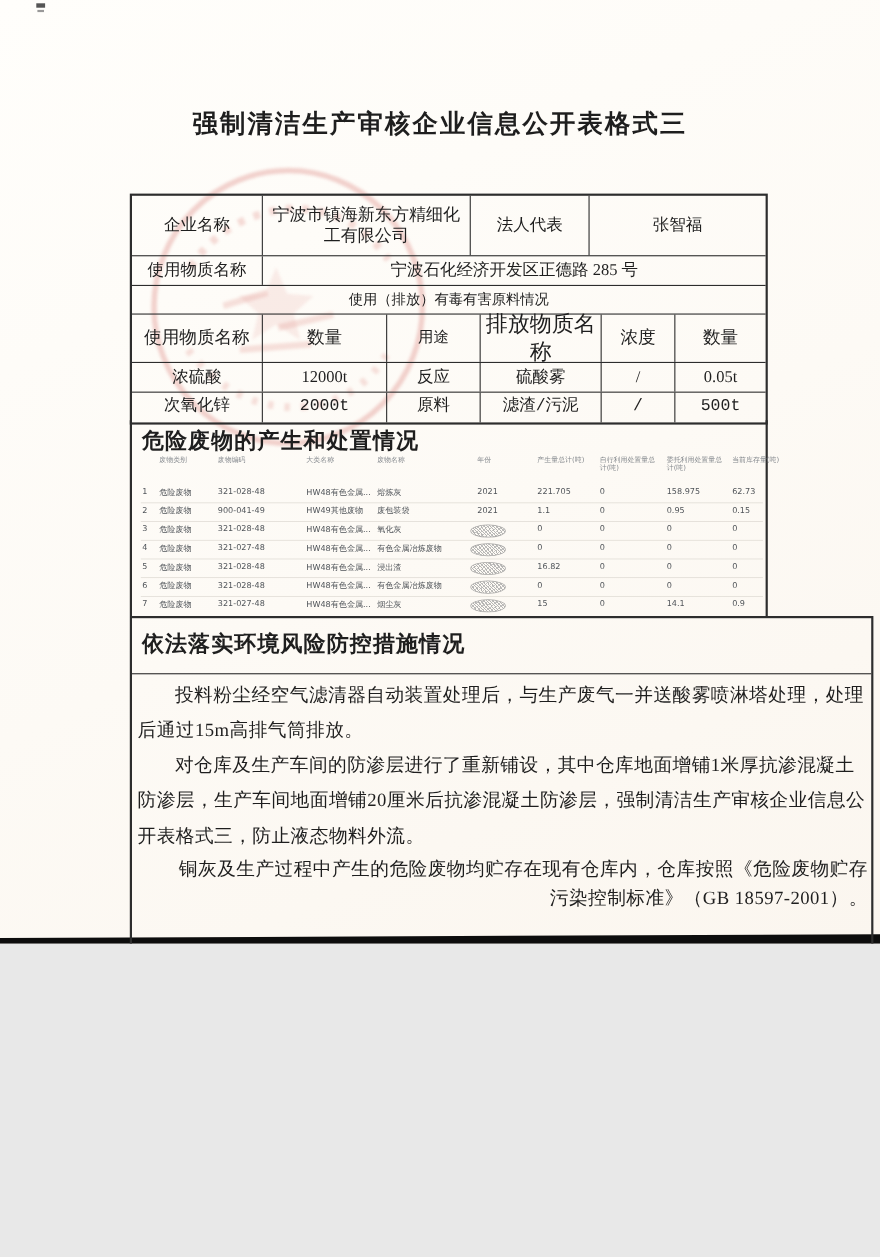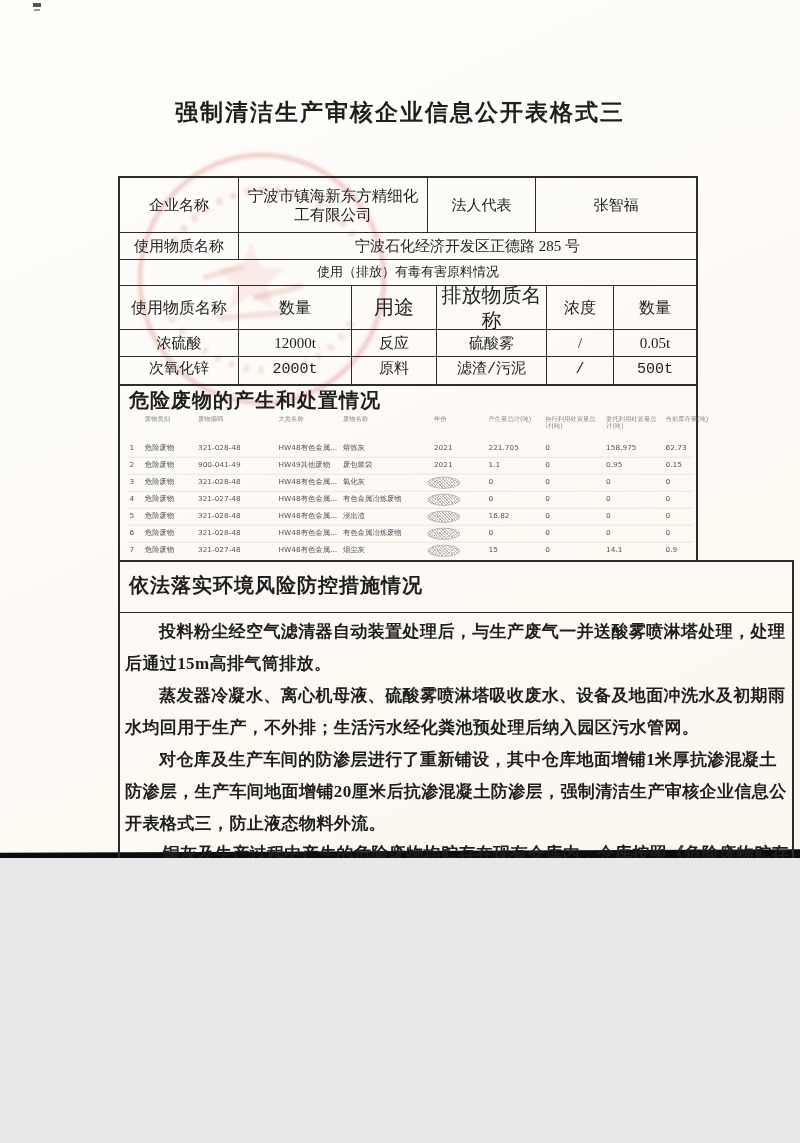--- a/index.html
+++ b/index.html
@@ -45,21 +45,21 @@
   .badge-oval{position:absolute;left:428px;top:1px;width:46px;height:17px;border-radius:50%;
               border:1.5px solid #8e8e8e;box-sizing:border-box;opacity:.85;
               background:repeating-linear-gradient(48deg,#a0a0a0 0 1px,transparent 1px 3px),
                          repeating-linear-gradient(-40deg,#b5b5b5 0 1px,transparent 1px 4px);}
   
   .measbox{position:absolute;left:118px;top:560px;width:676px;height:330px;box-sizing:border-box;
            border:2px solid #2d2d2d;}
   .meas-title{position:absolute;left:9px;top:10px;font-size:20px;font-weight:600;letter-spacing:1px;}
   .meas-rule{position:absolute;left:0;top:50px;width:100%;border-top:1.6px solid #2d2d2d;}
   .paras{position:absolute;left:5px;top:54px;width:664px;}
-  .paras p{margin:0;text-indent:34px;font-size:17px;line-height:32px;letter-spacing:.4px;font-weight:bold;}
+  .paras p{margin:0;text-indent:34px;font-size:17px;line-height:32px;letter-spacing:.4px;}
   .paras p.p4{line-height:27px;text-align:right;}
   
   .stamp{position:absolute;left:133px;top:148px;width:258px;height:262px;pointer-events:none;
          filter:blur(1.6px);opacity:.55;}
   .smudge-pink{position:absolute;left:60px;top:1000px;width:440px;height:150px;pointer-events:none;
          background:radial-gradient(ellipse at 45% 55%,rgba(224,150,142,.38),rgba(224,150,142,0) 65%);}
   .smudge-yellow{position:absolute;left:150px;top:1080px;width:330px;height:70px;pointer-events:none;
          background:radial-gradient(ellipse at 50% 80%,rgba(197,181,110,.35),rgba(197,181,110,0) 70%);}
   .bottom-strip{position:absolute;left:-4px;bottom:-3px;width:810px;height:10px;background:#0d0d0d;
          transform:rotate(-0.25deg);}
@@ -99,21 +99,21 @@
     <div class="trow hB">
       <div class="tcell c1">使用物质名称</div>
       <div class="tcell endc" style="flex:1">宁波石化经济开发区正德路 285 号</div>
     </div>
     <div class="trow hC">
       <div class="tcell endc" style="flex:1;font-size:13px">使用（排放）有毒有害原料情况</div>
     </div>
     <div class="trow hD">
       <div class="tcell m1" style="font-size:16px">使用物质名称</div>
       <div class="tcell m2" style="font-size:16px">数量</div>
-      <div class="tcell m3" style="font-size:20px">用途</div>
+      <div class="tcell m3" style="font-size:14px">用途</div>
       <div class="tcell m4" style="font-size:20px">排放物质名称</div>
       <div class="tcell m5" style="font-size:16px">浓度</div>
       <div class="tcell m6 endc" style="font-size:16px">数量</div>
     </div>
     <div class="trow hE">
       <div class="tcell m1">浓硫酸</div>
       <div class="tcell m2">12000t</div>
       <div class="tcell m3">反应</div>
       <div class="tcell m4">硫酸雾</div>
       <div class="tcell m5">/</div>
@@ -229,19 +229,18 @@
         <span class="mr-v4">0.9</span>
       </div>
     </div>
   </div>
 
   <div class="measbox">
     <div class="meas-title">依法落实环境风险防控措施情况</div>
     <div class="meas-rule"></div>
     <div class="paras">
       <p>投料粉尘经空气滤清器自动装置处理后，与生产废气一并送酸雾喷淋塔处理，处理后通过15m高排气筒排放。</p>
-      <p>蒸发器冷凝水、离心机母液、硫酸雾喷淋塔吸收废水、设备及地面冲洗水及初期雨水均回用于生产，不外排；生活污水经化粪池预处理后纳入园区污水管网。</p>
       <p>对仓库及生产车间的防渗层进行了重新铺设，其中仓库地面增铺1米厚抗渗混凝土防渗层，生产车间地面增铺20厘米后抗渗混凝土防渗层，强制清洁生产审核企业信息公开表格式三，防止液态物料外流。</p>
       <p class="p4">铜灰及生产过程中产生的危险废物均贮存在现有仓库内，仓库按照《危险废物贮存污染控制标准》（GB 18597-2001）。</p>
     </div>
   </div>
 
 </div>
 
 </body></html>

